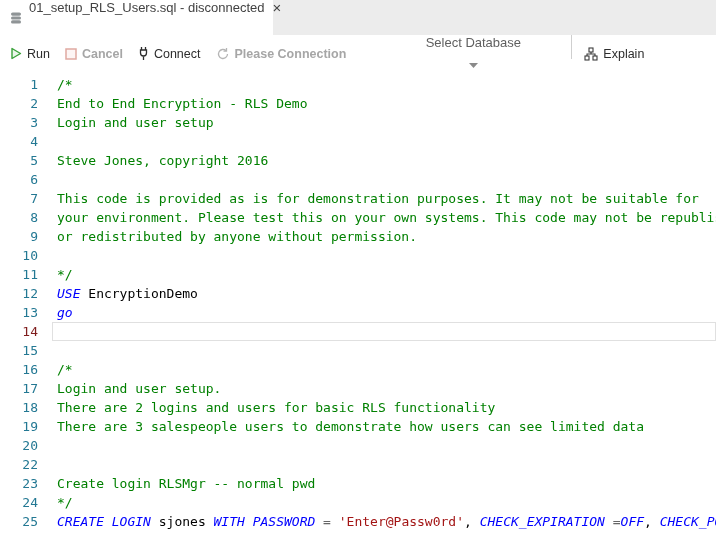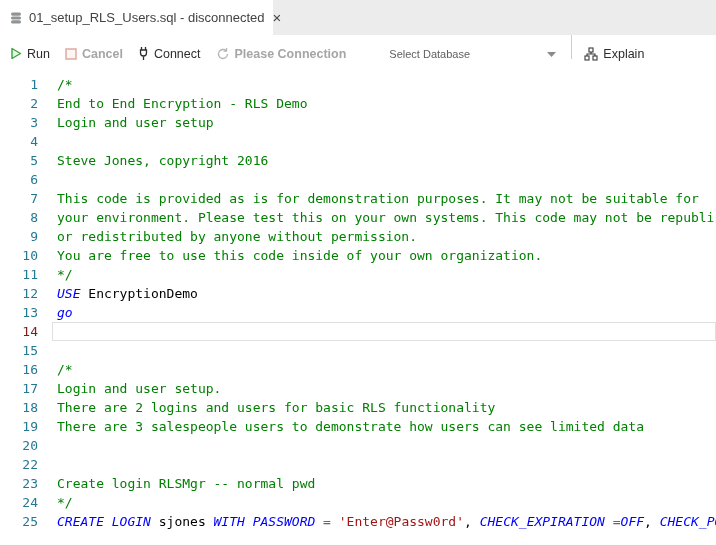--- a/index.html
+++ b/index.html
@@ -1,35 +1,35 @@
 <!DOCTYPE html>
 <html><head>
 <meta charset="utf-8">
 <style>
   * { margin:0; padding:0; box-sizing:border-box; }
   html,body { width:716px; height:545px; overflow:hidden; background:#fff;
               font-family:"Liberation Sans", sans-serif; }
 
   
   .tab-bar { height:35px; background:#ececec; display:flex; align-items:stretch; }
-  .tab { width:273px; background:#ffffff; display:flex; align-items:center;
+  .tab { width:273px; background:#ffffff; display:flex; 
          padding:0 20px 0 9px; cursor:pointer; }
   .tab-icon { display:flex; align-items:center; margin-right:6px; flex:none; }
   .tab-title { font-size:13px; color:#424242; white-space:nowrap; flex:1 1 auto; }
   .tab-close { font-size:15px; color:#444; margin-left:8px; line-height:1; cursor:pointer; }
 
   
   .toolbar { height:37px; background:#fff; display:flex; 
              padding-left:10px; }
   .tb-item { display:flex; align-items:center; font-size:12.5px; color:#2d2d2d;
              margin-right:15px; cursor:pointer; white-space:nowrap; }
   .tb-item .ico { display:flex; align-items:center; margin-right:5px; }
   .tb-item.disabled { color:#a6a6a6; cursor:default;font-weight:bold; }
   .select-db { margin-left:28px; width:168px; display:flex; align-items:center;
-               justify-content:space-between; font-size:11px; color:#5f5f5f; cursor:pointer; }
+               justify-content:space-between; font-size:13px; color:#5f5f5f; cursor:pointer;flex-direction:column; }
   .tb-sep { width:1px; height:24px; background:#cfcfcf; margin:0 12px 0 14px; }
 
   
   .editor { position:relative; height:473px; padding-top:3px; overflow:hidden;
             font-family:"DejaVu Sans Mono","Liberation Mono",monospace; font-size:13px; }
   .line { position:relative; display:flex; height:19px; line-height:19px; }
   .ln { flex:none; width:38px; text-align:right; color:#237893; user-select:none; cursor:pointer; }
   .code { margin-left:19px; white-space:pre; cursor:text; }
   .line.active .ln { color:#7f1d1d; }
   .line.active::after { content:""; position:absolute; left:52px; right:0; top:0; bottom:0;
@@ -157,21 +157,20 @@
     <div class="line">
       <span class="ln">8</span>
       <span class="code"><span class="tok-comment">your environment. Please test this on your own systems. This code may not be republished</span></span>
     </div>
     <div class="line">
       <span class="ln">9</span>
       <span class="code"><span class="tok-comment">or redistributed by anyone without permission.</span></span>
     </div>
     <div class="line">
       <span class="ln">10</span>
-      <span class="code"><span class="tok-comment">You are free to use this code inside of your own organization.</span></span>
     </div>
     <div class="line">
       <span class="ln">11</span>
       <span class="code"><span class="tok-comment">*/</span></span>
     </div>
     <div class="line">
       <span class="ln">12</span>
       <span class="code"><span class="tok-keyword">USE</span><span class="tok-plain"> EncryptionDemo</span></span>
     </div>
     <div class="line">

